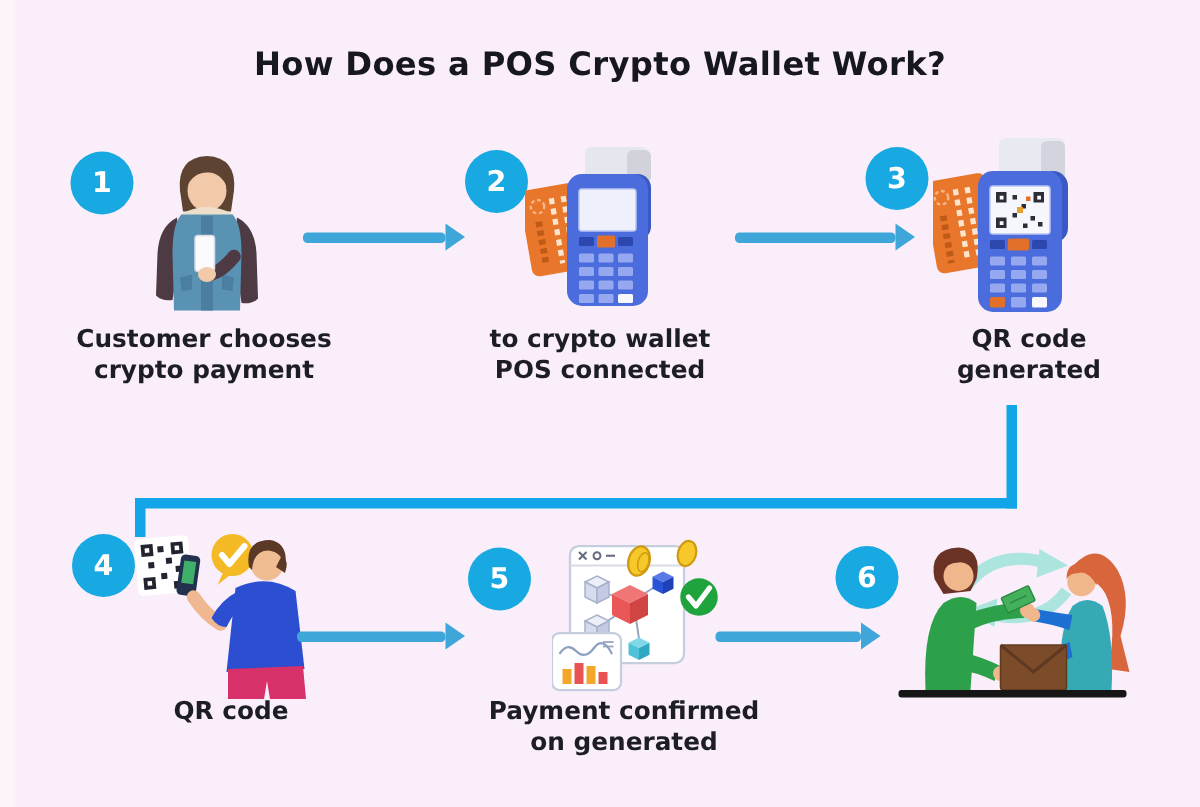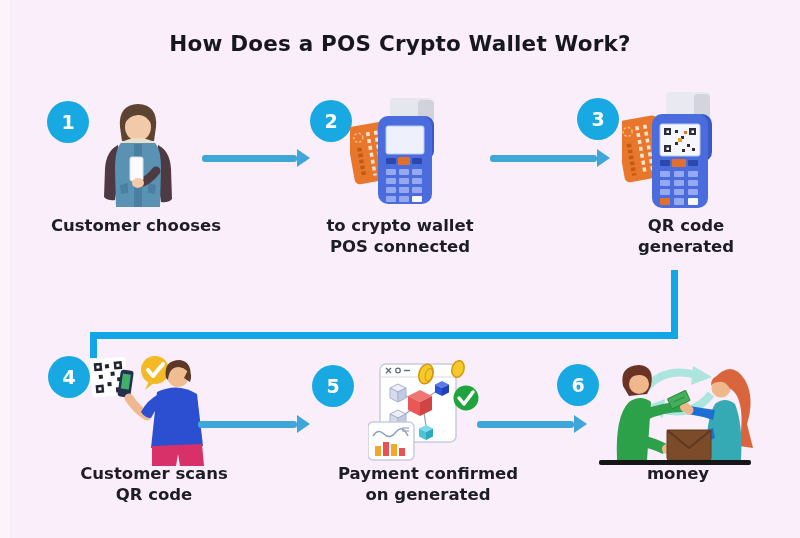--- a/index.html
+++ b/index.html
@@ -37,20 +37,21 @@
     <path d="M33 46 L67 46 Q73 52 73 72 L72 110 L28 110 L27 72 Q27 52 33 46 Z" fill="#5a92b4"></path>
     <rect x="46" y="47" width="8" height="63" fill="#4a7fa2"></rect>
     <path d="M32 88 L40 86 L40 96 L33 97 Z" fill="#4a7fa2"></path>
     <path d="M68 88 L60 86 L60 96 L67 97 Z" fill="#4a7fa2"></path>
     <path d="M68 74 Q60 84 52 86" stroke="#4e3a42" stroke-width="9" fill="none" stroke-linecap="round"></path>
     <rect x="42" y="60" width="13" height="24" rx="2" fill="#fbfbfd" stroke="#d8dce8"></rect>
     <ellipse cx="50" cy="86" rx="6" ry="5" fill="#f2c9a9"></ellipse>
   </svg>
   <div class="label" style="left:16px;top:215px;">
     <div>Customer chooses</div>
+    <div>crypto payment</div>
   </div>
 
   <div class="arrow" style="left:202px;top:149px;width:108px;">
     <div class="line"></div>
       <div class="head"></div>
   </div>
 
   <div class="badge" style="left:310px;top:100px;">2</div>
   <svg class="illus" style="left:350px;top:96px;" width="100" height="115" viewBox="0 0 100 115">
     <rect x="40" y="2" width="42" height="26" rx="4" fill="#e6e6ee"></rect>
@@ -184,21 +185,20 @@
     <path d="M70 34 L60 42 L65 31 Z" fill="#f4ba25"></path>
     <path d="M63 22 L68 28 L78 16" stroke="#ffffff" stroke-width="4" fill="none" stroke-linecap="round" stroke-linejoin="round"></path>
     <circle cx="93" cy="28" r="11" fill="#f0bd92"></circle>
     <path d="M81 30 Q78 12 95 12 Q108 14 105 32 Q104 20 94 19 Q84 19 83 32 Z" fill="#5c3826"></path>
     <path d="M103 22 Q108 26 105 34 L99 30 Z" fill="#5c3826"></path>
     <path d="M72 44 Q93 34 112 46 L118 98 L66 100 Z" fill="#2b4fd0"></path>
     <path d="M74 46 Q62 52 56 64 Q60 70 66 70 Q72 58 80 52 Z" fill="#2b4fd0"></path>
     <path d="M67 98 L117 96 L119 118 L95 118 L93 106 L91 118 L67 118 Z" fill="#d83068"></path>
   </svg>
   <div class="label" style="left:34px;top:463px;">
-    <div>Customer scans</div>
     <div>QR code</div>
   </div>
 
   <div class="arrow" style="left:198px;top:415px;width:112px;">
     <div class="line"></div>
       <div class="head"></div>
   </div>
 
   <div class="badge" style="left:312px;top:365px;">5</div>
   <svg class="illus" style="left:368px;top:358px;" width="118" height="104" viewBox="0 0 118 104">
@@ -239,21 +239,21 @@
     <path d="M91 40 L96 46 L105 34" stroke="#ffffff" stroke-width="3.5" fill="none" stroke-linecap="round" stroke-linejoin="round"></path>
     <rect x="0" y="64" width="46" height="38" rx="5" fill="#ffffff" stroke="#c6cdde" stroke-width="1.5"></rect>
     <line x1="34" y1="70" x2="41" y2="70" stroke="#9aa4bc" stroke-width="1.2"></line>
     <line x1="34" y1="73" x2="41" y2="73" stroke="#9aa4bc" stroke-width="1.2"></line>
     <path d="M5 78 Q10 70 16 76 T28 74 T40 78" stroke="#8ea0c0" stroke-width="1.5" fill="none"></path>
     <rect x="7" y="88" width="6" height="10" fill="#f2a62a"></rect>
     <rect x="15" y="84" width="6" height="14" fill="#e85252"></rect>
     <rect x="23" y="86" width="6" height="12" fill="#f2a62a"></rect>
     <rect x="31" y="90" width="6" height="8" fill="#e85252"></rect>
   </svg>
-  <div class="label" style="left:308px;top:463px;">
+  <div class="label" style="left:296px;top:463px;">
     <div>Payment confirmed</div>
     <div>on generated</div>
   </div>
 
   <div class="arrow" style="left:477px;top:415px;width:110px;">
     <div class="line"></div>
       <div class="head"></div>
   </div>
 
   <div class="badge" style="left:557px;top:364px;">6</div>
@@ -280,16 +280,15 @@
     <path d="M148 110 L114 110 Q112 70 122 54 Q132 46 142 54 Q150 74 148 110 Z" fill="#35aab4"></path>
     <path d="M122 60 Q108 58 97 56 L95 64 Q108 66 120 70 Z" fill="#1d6fd4"></path>
     <circle cx="96" cy="60" r="4.5" fill="#f0b78c"></circle>
     <path d="M120 78 Q102 86 87 92 L91 102 Q105 96 122 88 Z" fill="#1d6fd4"></path>
     <circle cx="89" cy="97" r="4.5" fill="#f0b78c"></circle>
     <rect x="74" y="80" width="44" height="30" rx="2" fill="#7c4c2a" stroke="#603a1e"></rect>
     <path d="M74 80 L96 98 L118 80" fill="none" stroke="#5e3820" stroke-width="2"></path>
     <rect x="6" y="110" width="152" height="5" rx="2" fill="#161616"></rect>
   </svg>
   <div class="label" style="left:558px;top:463px;">
-    <div>money</div>
   </div>
 
 </div>
 
 </body></html>

